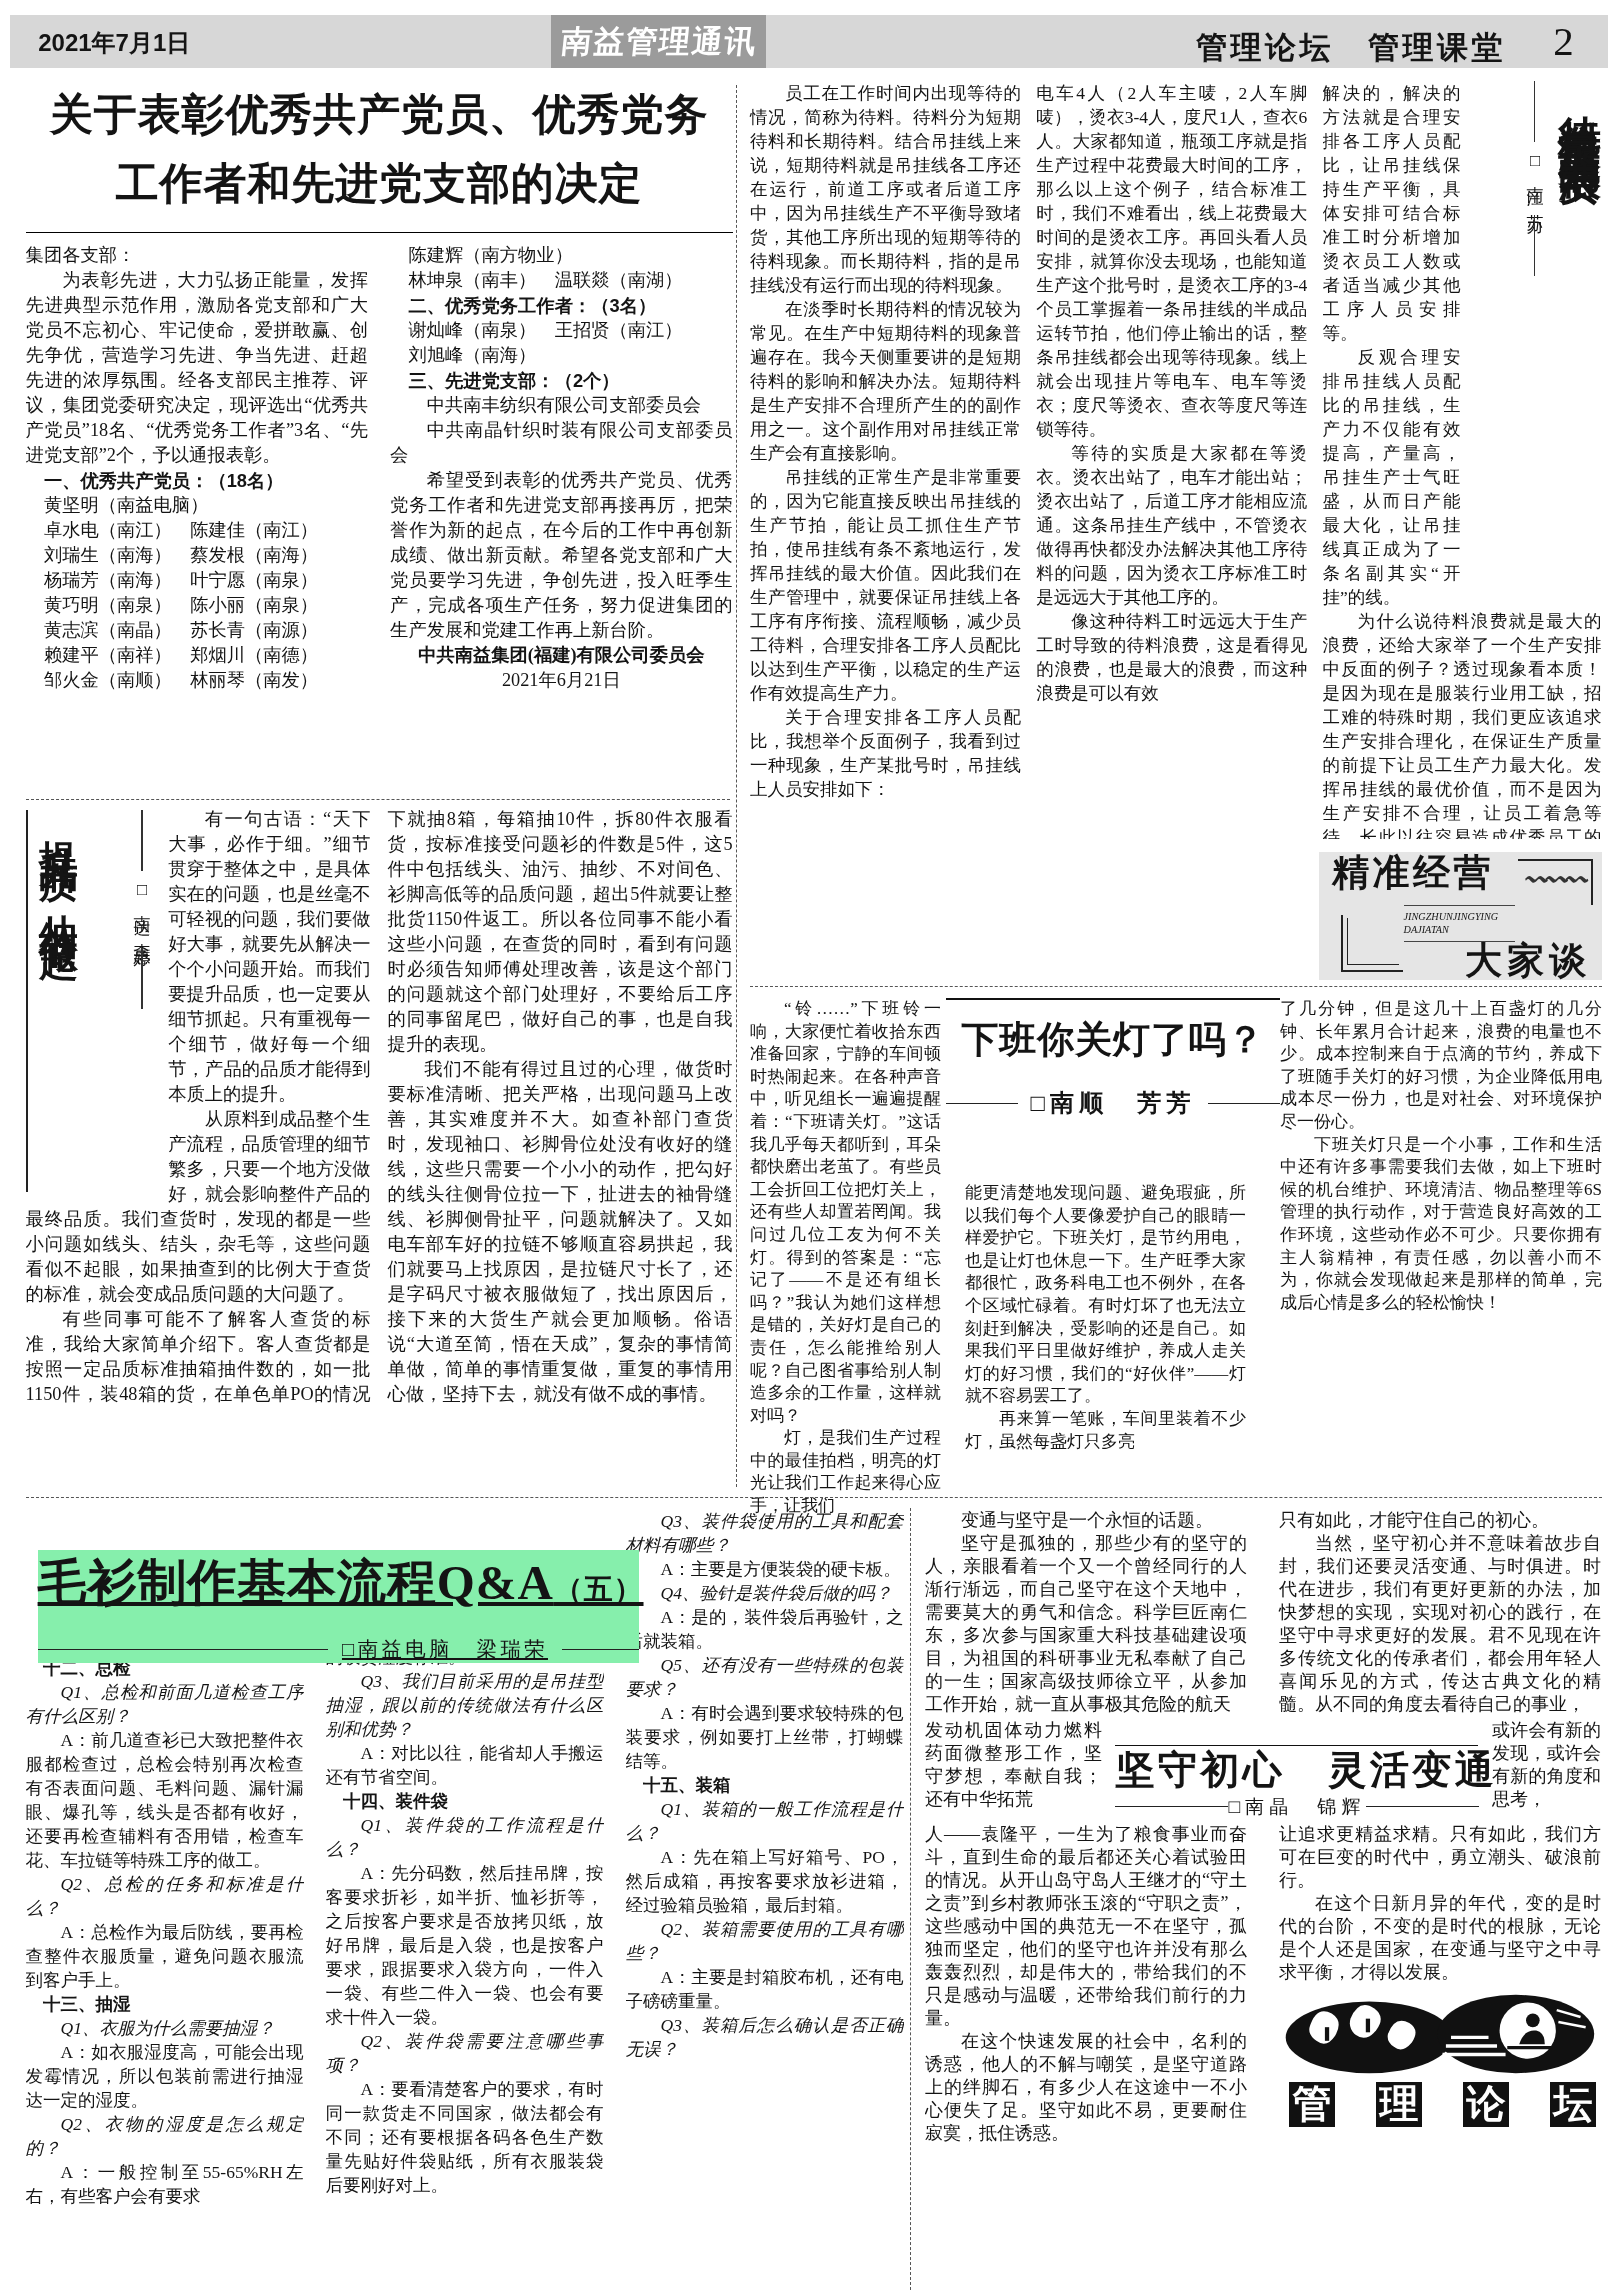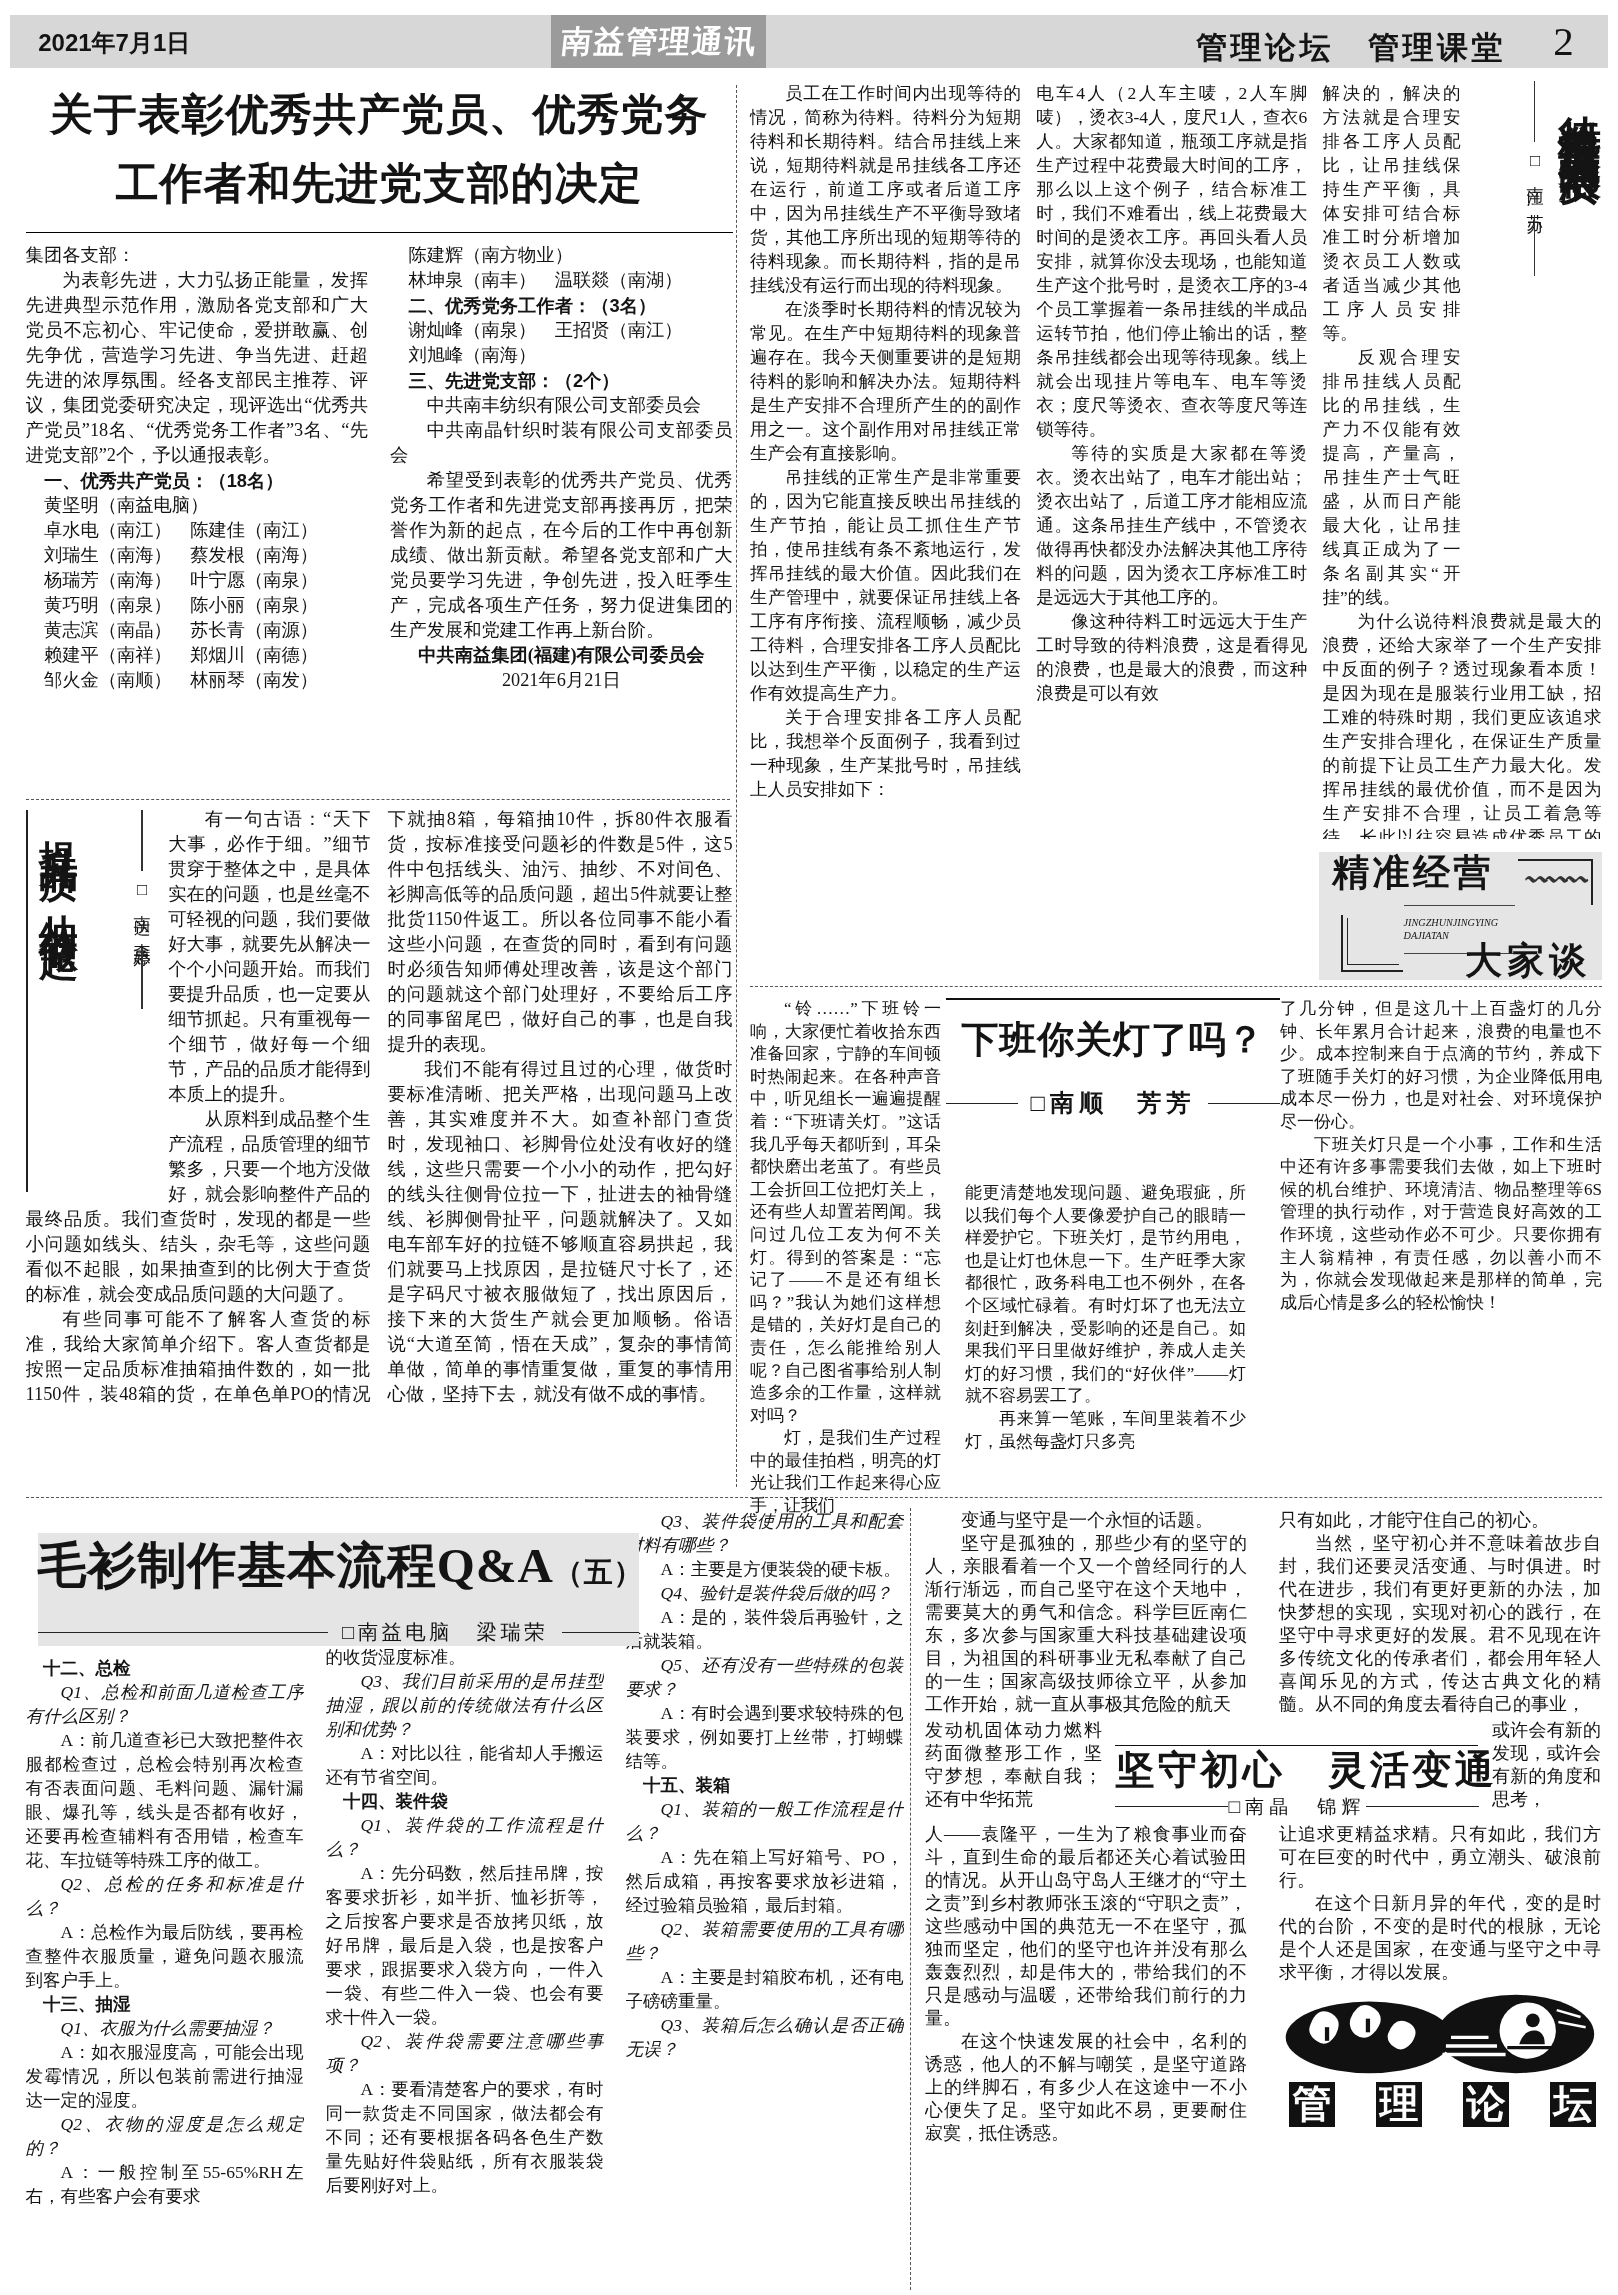--- a/index.html
+++ b/index.html
@@ -61,42 +61,42 @@
   #badge .b2{position:absolute;right:10.2px;bottom:6.8px;font-size:37px;font-weight:bold;letter-spacing:5.1px;
              font-family:"Liberation Sans","DejaVu Sans",sans-serif;}
   #badge .wavebox{position:absolute;right:8.5px;top:6.8px;width:73px;height:44px;
                   border-top:2.6px solid #222;border-right:2.6px solid #222;}
   #badge .wave{position:absolute;right:15.3px;top:15.3px;font-size:22px;color:#333;letter-spacing:-1.7px;}
   #badge .corner{position:absolute;left:22px;bottom:8.5px;width:60px;height:55px;
                  border-left:2.6px solid #222;border-bottom:2.6px solid #222;}
   #badge .corner i{position:absolute;left:4.3px;bottom:4.3px;width:51px;height:46px;display:block;
                    border-left:1.7px solid #222;border-bottom:1.7px solid #222;}
   #badge .py{position:absolute;left:85px;top:53px;width:111px;font-size:10.2px;font-style:italic;
-             border-top:0.9px solid #444;border-bottom:0.9px solid #444;padding:10px 0;line-height:1.3;}
+             border-top:0.9px solid #444;border-bottom:0.9px solid #444;padding:4px 0;line-height:1.3;}
 
   
   #secD{left:750px;top:998px;width:852px;height:487px;}
   #secD .d-cols{display:flex;height:100%;}
   #secD .d-col{font-size:17px;line-height:22.6px;}
   #secD .d-col1{width:191px;margin-right:24px;}
   #secD .d-col2{width:281px;margin-right:34px;padding-top:184px;box-sizing:border-box;}
   #secD .d-col3{width:322px;}
   .d-titleblock{position:absolute;left:196px;top:0;width:334px;height:175px;background:#fff;z-index:2;
                 border-top:2.6px solid #111;padding-top:15.3px;box-sizing:border-box;}
   .d-titleblock .t{font-size:37px;font-weight:bold;text-align:center;letter-spacing:0.9px;}
   .d-byline{display:flex;align-items:center;gap:12px;margin-top:22px;}
   .d-byline b{font-size:24px;font-weight:bold;letter-spacing:5.1px;white-space:nowrap;}
 
   
   #secE{left:25.6px;top:1509px;width:879px;height:786px;}
   #secE .e-cols{display:flex;gap:22px;height:100%;}
   #secE .e-col{width:278px;font-size:17.5px;line-height:24px;overflow:hidden;}
   #secE .e-col1{padding-top:147px;box-sizing:border-box;}
   #secE .e-col2{padding-top:136px;box-sizing:border-box;}
-  .e-header{position:absolute;left:12px;top:24px;width:601px;z-index:2;background:#e5e5e5;}
+  .e-header{position:absolute;left:12px;top:41px;width:601px;z-index:2;background:#86efac;text-decoration:underline;}
   .e-header .t{font-size:49px;font-weight:bold;letter-spacing:0.9px;white-space:nowrap;}
   .e-header .t small{font-size:29px;font-weight:bold;}
   .e-byline{display:flex;align-items:center;gap:13.6px;margin-top:19px;}
   .e-byline b{font-size:20.4px;font-weight:normal;letter-spacing:3.4px;white-space:nowrap;}
   .e-byline .short{flex:0 0 77px;border-top:1.7px solid #222;}
 
   
   #secF{left:925px;top:1509px;width:676px;height:786px;overflow:hidden;}
   #secF{font-size:18px;line-height:23px;}
   .f-row1,.f-row3{display:flex;gap:32px;}

